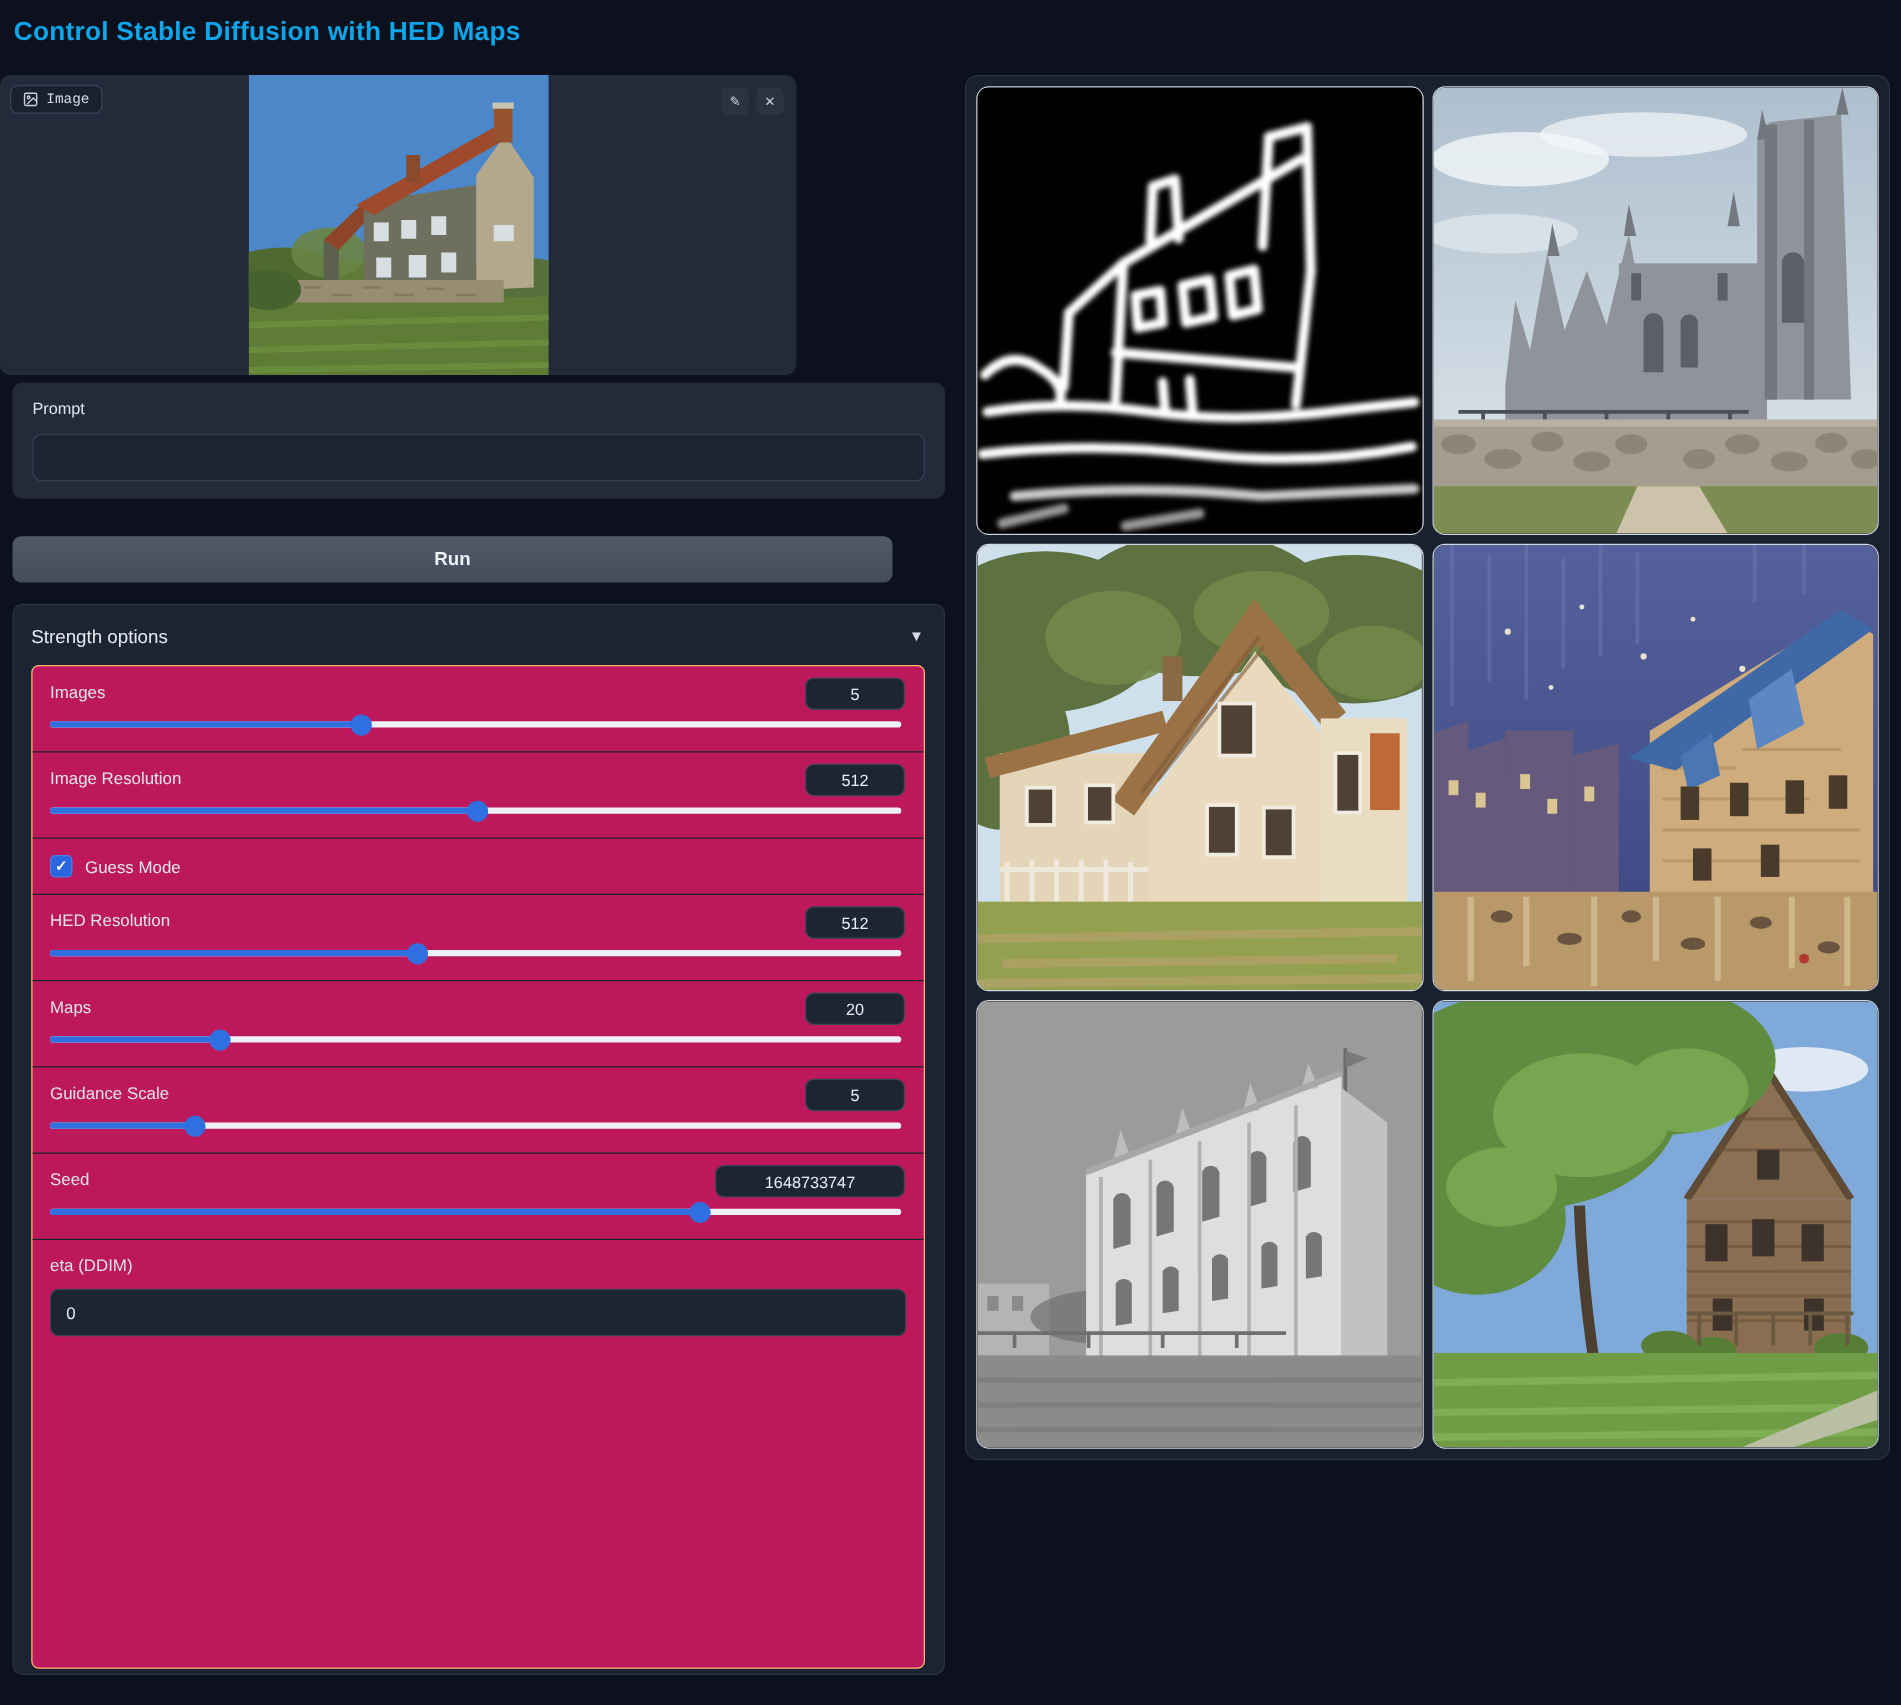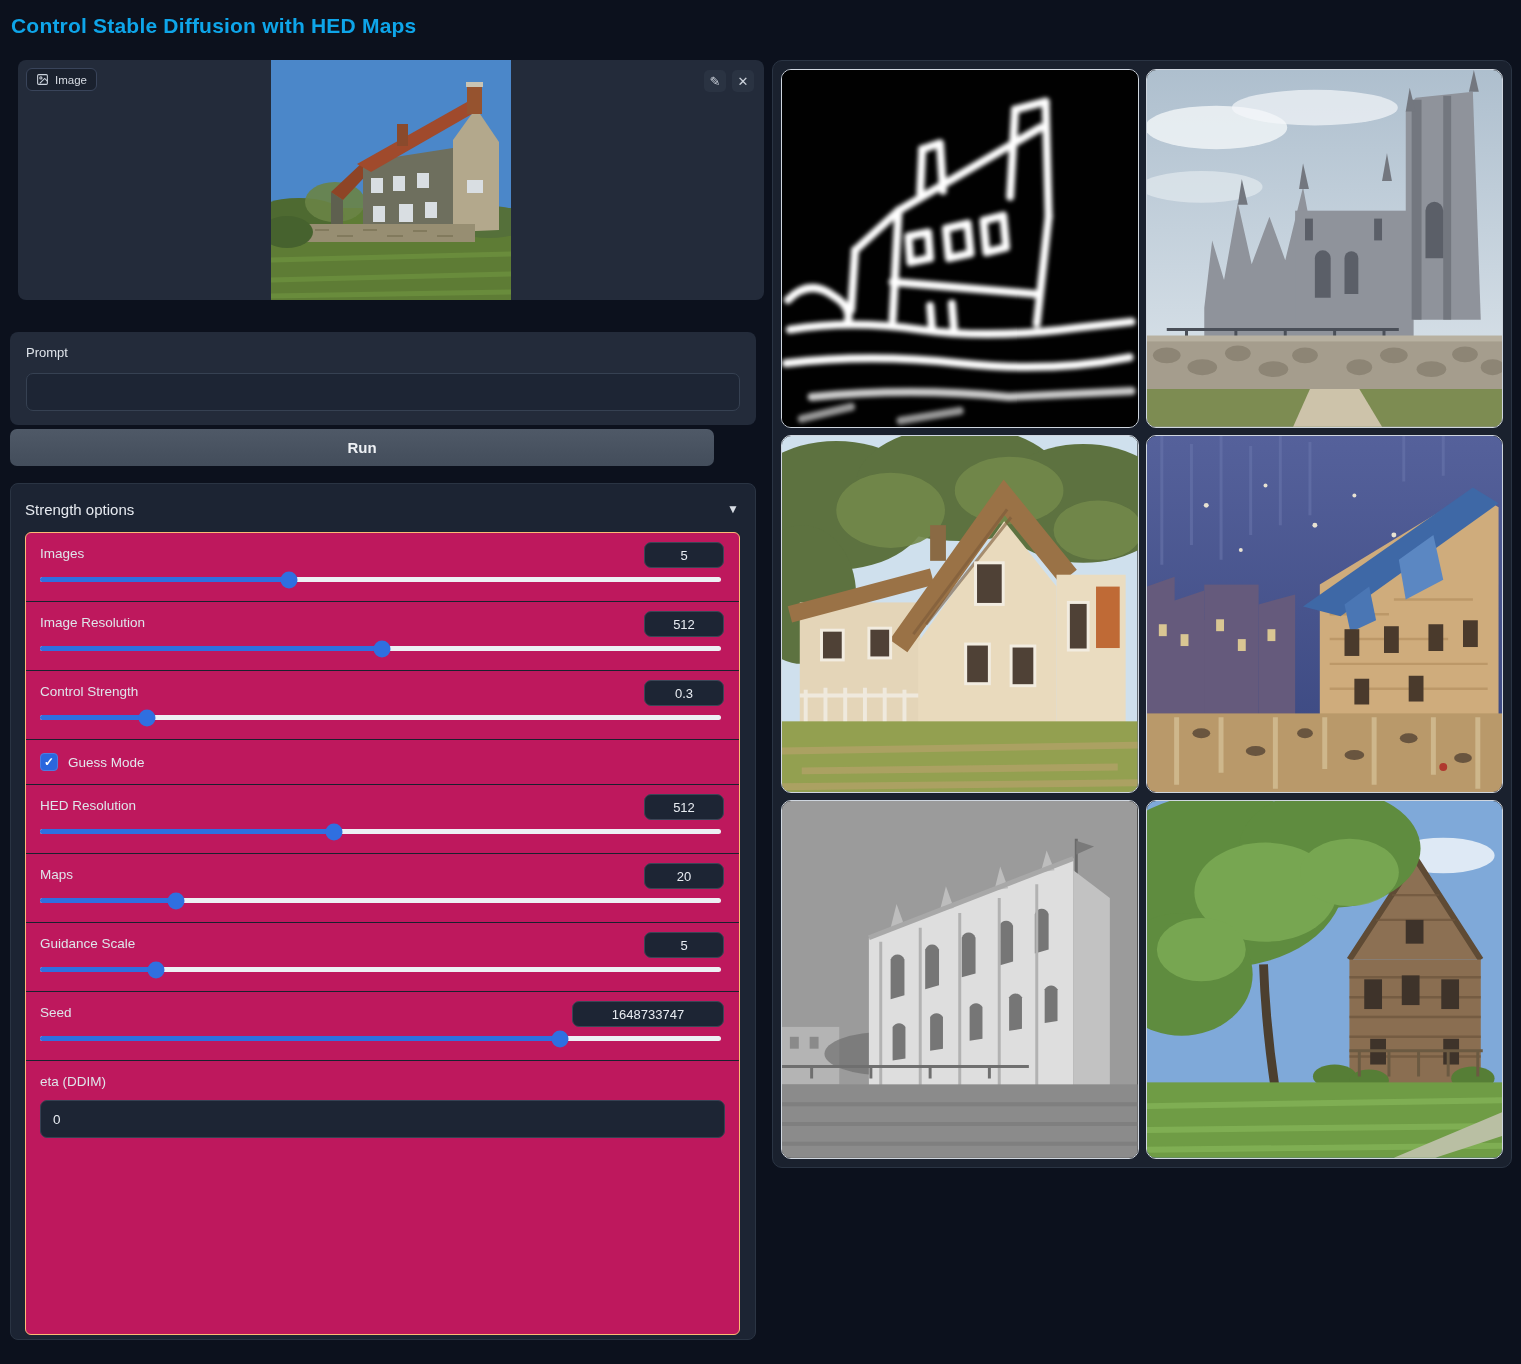--- a/index.html
+++ b/index.html
@@ -7,35 +7,35 @@
   .page { position:relative; width:1521px; height:1364px; background:#0c111d;
           font-family:"Liberation Sans", sans-serif; color:#e6eaf0; overflow:hidden; }
 
   .app-title { position:absolute; left:11px; top:14px; font-size:21px; font-weight:700;
                color:#0ea5e9; letter-spacing:.2px; }
 
   
   .block { position:absolute; background:#232b3a; border-radius:8px; }
 
   
-  .image-block { left:18px; top:60px; width:746px; height:240px; }
+  .image-block { left:0; top:60px; width:637px; height:240px;font-family:Liberation Mono, monospace; }
   .img-badge { position:absolute; left:8px; top:8px; z-index:3; display:flex; align-items:center;
                gap:6px; padding:4px 9px; background:rgba(26,33,46,.92); border:1px solid #39445a;
                border-radius:6px; font-size:11.5px; color:#d7dce3; }
   .img-badge svg { display:block; }
   .img-actions { position:absolute; right:10px; top:10px; z-index:3; display:flex; gap:6px; }
   .icon-btn { width:22px; height:22px; border-radius:5px; background:#2a3342; color:#cdd3dc;
               display:flex; align-items:center; justify-content:center; font-size:13px;
               line-height:1; cursor:pointer; }
   .photo-wrap { position:absolute; left:50%; top:0; transform:translateX(-50%);
                 width:240px; height:240px; }
   .photo-wrap svg { display:block; width:100%; height:100%; }
 
   
-  .prompt-block { left:10px; top:332px; width:746px; height:93px; }
+  .prompt-block { left:10px; top:306px; width:746px; height:93px; }
   .field-label { position:absolute; left:16px; top:13px; font-size:13px; color:#dfe4ea; }
   .text-input { position:absolute; left:16px; right:16px; top:41px; height:38px;
                 background:#1d2534; border:1px solid #364152; border-radius:7px;
                 color:#e8ecf2; font-size:13.5px; padding:0 12px;
                 font-family:"Liberation Sans", sans-serif; }
 
   
   .run-btn { position:absolute; left:10px; top:429px; width:704px; height:37px;
              background:linear-gradient(180deg,#4f5967,#434d5b); border:none; border-radius:7px;
              color:#eef1f5; font-size:15px; font-weight:700; cursor:pointer;
@@ -180,29 +180,20 @@
       <div class="row row-slider">
         <span class="lbl">Image Resolution</span>
         <input class="val-input" value="512" style="">
         <div class="slider" style="--p: 50.2%;">
           <div class="track"></div>
           <div class="fill"></div>
           <div class="thumb"></div>
         </div>
       </div>
 
-      <div class="row row-slider">
-        <span class="lbl">Control Strength</span>
-        <input class="val-input" value="0.3" style="">
-        <div class="slider" style="--p: 15.7%;">
-          <div class="track"></div>
-          <div class="fill"></div>
-          <div class="thumb"></div>
-        </div>
-      </div>
 
       <div class="row row-check">
         <span class="cbx on">
           <span class="tick">✓</span>
         </span>
         <label class="cbx-label">Guess Mode</label>
       </div>
 
       <div class="row row-slider">
         <span class="lbl">HED Resolution</span>

